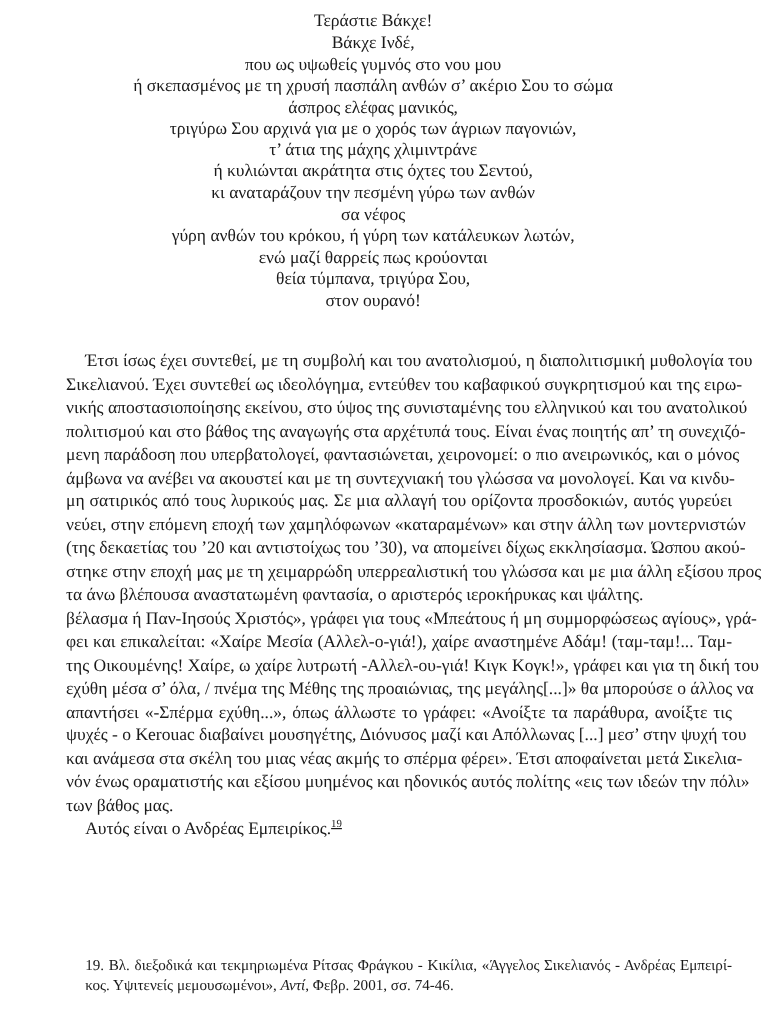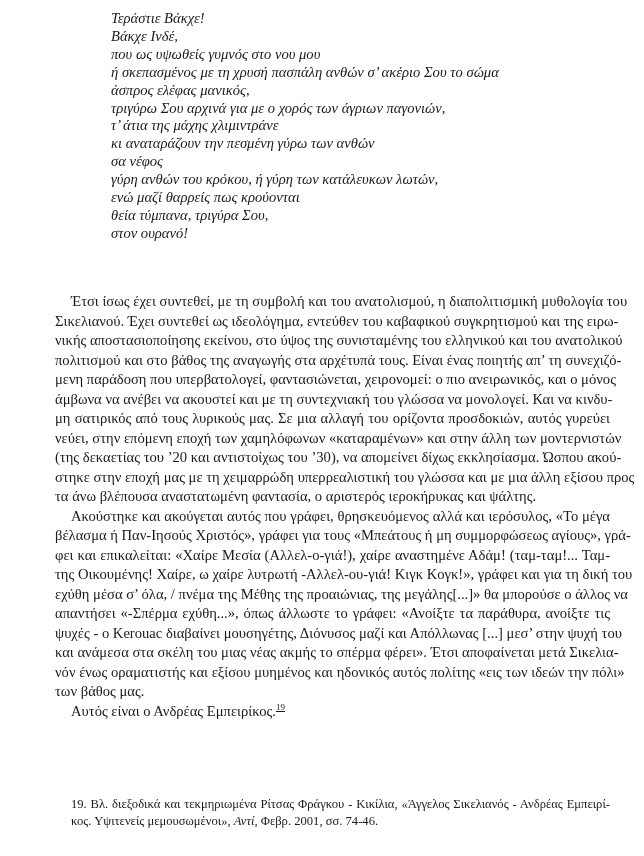--- a/index.html
+++ b/index.html
@@ -3,21 +3,21 @@
 <meta charset="utf-8">
 <style>
   html, body { margin: 0; padding: 0; }
   body {
     width: 644px; height: 856px; background: #ffffff; color: #1a1a1a;
     font-family: "Liberation Serif", "DejaVu Serif", serif;
     position: relative; overflow: hidden;
   }
   .poem {
     position: absolute; left: 111px; top: 10px;
-    font-style: italic; font-size: 14.6px; line-height: 17.9px;
+    font-size: 14.6px; line-height: 17.9px; text-align: center;
   }
   .poem div { white-space: nowrap; }
   .body-text {
     position: absolute; left: 55px; top: 292px; width: 555px;
     font-size: 14.6px; line-height: 19.5px; text-align: justify;
   }
   .body-text .line { display: block; white-space: nowrap; text-align-last: justify; text-align: justify; }
   .body-text .line.last { text-align-last: left; }
   .body-text .line.indent { padding-left: 16px; }
   sup { font-size: 9px; vertical-align: super; line-height: 0; text-decoration: underline; }
@@ -33,20 +33,21 @@
 <body>
 
 <div class="poem">
   <div>Τεράστιε Βάκχε!</div>
   <div>Βάκχε Ινδέ,</div>
   <div>που ως υψωθείς γυμνός στο νου μου</div>
   <div>ή σκεπασμένος με τη χρυσή πασπάλη ανθών σ’ ακέριο Σου το σώμα</div>
   <div>άσπρος ελέφας μανικός,</div>
   <div>τριγύρω Σου αρχινά για με ο χορός των άγριων παγονιών,</div>
   <div>τ’ άτια της μάχης χλιμιντράνε</div>
+  <div>ή κυλιώνται ακράτητα στις όχτες του Σεντού,</div>
   <div>κι αναταράζουν την πεσμένη γύρω των ανθών</div>
   <div>σα νέφος</div>
   <div>γύρη ανθών του κρόκου, ή γύρη των κατάλευκων λωτών,</div>
   <div>ενώ μαζί θαρρείς πως κρούονται</div>
   <div>θεία τύμπανα, τριγύρα Σου,</div>
   <div>στον ουρανό!</div>
 </div>
 
 <div class="body-text">
   <div>
@@ -56,21 +57,20 @@
     <span class="line">πολιτισμού και στο βάθος της αναγωγής στα αρχέτυπά τους. Είναι ένας ποιητής απ’ τη συνεχιζό-</span>
     <span class="line">μενη παράδοση που υπερβατολογεί, φαντασιώνεται, χειρονομεί: ο πιο ανειρωνικός, και ο μόνος</span>
     <span class="line">άμβωνα να ανέβει να ακουστεί και με τη συντεχνιακή του γλώσσα να μονολογεί. Και να κινδυ-</span>
     <span class="line">μη σατιρικός από τους λυρικούς μας. Σε μια αλλαγή του ορίζοντα προσδοκιών, αυτός γυρεύει</span>
     <span class="line">νεύει, στην επόμενη εποχή των χαμηλόφωνων «καταραμένων» και στην άλλη των μοντερνιστών</span>
     <span class="line">(της δεκαετίας του ’20 και αντιστοίχως του ’30), να απομείνει δίχως εκκλησίασμα. Ώσπου ακού-</span>
     <span class="line">στηκε στην εποχή μας με τη χειμαρρώδη υπερρεαλιστική του γλώσσα και με μια άλλη εξίσου προς</span>
     <span class="line last">τα άνω βλέπουσα αναστατωμένη φαντασία, ο αριστερός ιεροκήρυκας και ψάλτης.</span>
   </div>
   <div>
-    <span class="line indent">Ακούστηκε και ακούγεται αυτός που γράφει, θρησκευόμενος αλλά και ιερόσυλος, «Το μέγα</span>
     <span class="line">βέλασμα ή Παν-Ιησούς Χριστός», γράφει για τους «Μπεάτους ή μη συμμορφώσεως αγίους», γρά-</span>
     <span class="line">φει και επικαλείται: «Χαίρε Μεσία (Αλλελ-ο-γιά!), χαίρε αναστημένε Αδάμ! (ταμ-ταμ!... Ταμ-</span>
     <span class="line">της Οικουμένης! Χαίρε, ω χαίρε λυτρωτή -Αλλελ-ου-γιά! Κιγκ Κογκ!», γράφει και για τη δική του</span>
     <span class="line">εχύθη μέσα σ’ όλα, / πνέμα της Μέθης της προαιώνιας, της μεγάλης[...]» θα μπορούσε ο άλλος να</span>
     <span class="line">απαντήσει «-Σπέρμα εχύθη...», όπως άλλωστε το γράφει: «Ανοίξτε τα παράθυρα, ανοίξτε τις</span>
     <span class="line">ψυχές - ο Kerouac διαβαίνει μουσηγέτης, Διόνυσος μαζί και Απόλλωνας [...] μεσ’ στην ψυχή του</span>
     <span class="line">και ανάμεσα στα σκέλη του μιας νέας ακμής το σπέρμα φέρει». Έτσι αποφαίνεται μετά Σικελια-</span>
     <span class="line">νόν ένως οραματιστής και εξίσου μυημένος και ηδονικός αυτός πολίτης «εις των ιδεών την πόλι»</span>
     <span class="line last">των βάθος μας.</span>
   </div>

